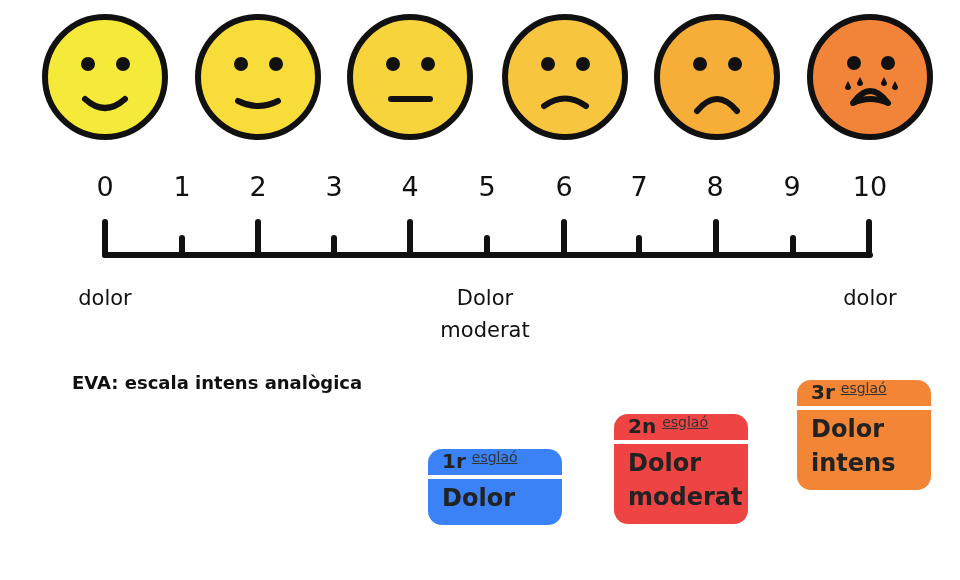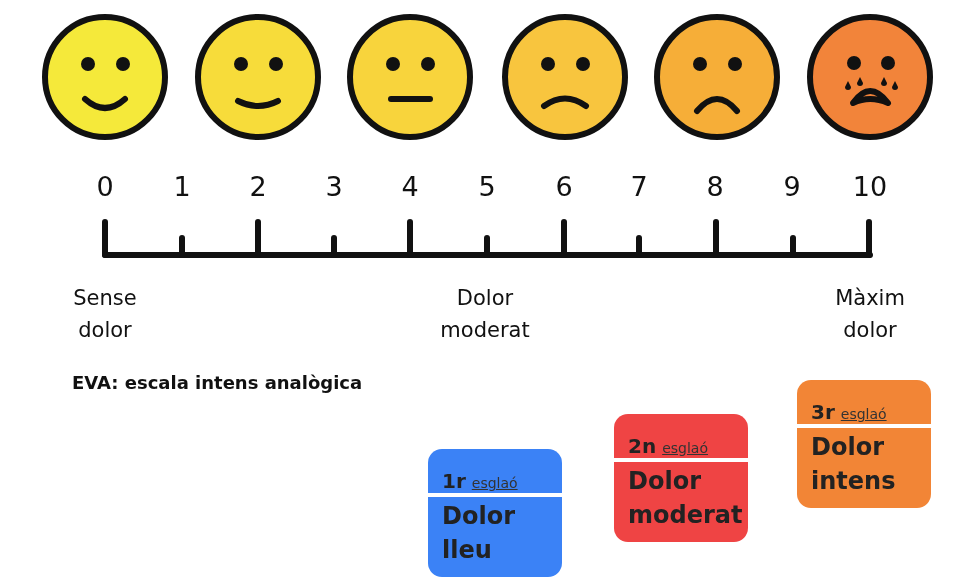--- a/index.html
+++ b/index.html
@@ -7,21 +7,21 @@
          font-family: "DejaVu Sans", "Liberation Sans", sans-serif; color:#1a1a1a; }
   .faces { position:absolute; left:0; top:0; width:960px; height:150px; }
   .face { position:absolute; top:13px; width:128px; height:128px; }
   .scale-svg { position:absolute; left:0; top:160px; width:960px; height:110px; }
   .num { position:absolute; top:170px; width:40px; margin-left:-20px; text-align:center;
          font-size:27px; line-height:34px; color:#111; font-family:"DejaVu Sans", sans-serif; }
   .anchor { position:absolute; top:282px; width:140px; margin-left:-70px; text-align:center;
             font-size:21px; line-height:32px; color:#111; }
   .caption { position:absolute; left:72px; top:372px; font-size:18px; font-weight:bold; color:#111; }
   .step { position:absolute; width:134px; border-radius:14px; overflow:hidden; }
-  .step-head { height:44px; padding-left:14px; display:flex; align-items:flex-end; padding-bottom:0; box-sizing:border-box; }
+  .step-head { height:26px; padding-left:14px; display:flex; padding-bottom:10px; box-sizing:border-box; }
   .step-num { font-weight:bold; font-size:20px; color:#222; }
   .step-word { font-size:14px; color:#333; margin-left:6px; padding-bottom:2px;text-decoration:underline; }
   .step-sep { height:4px; background:#ffffff; }
   .step-body { padding:2px 14px 10px 14px; font-weight:bold; font-size:24px; line-height:34px; color:#222; }
 </style>
 </head>
 <body>
 
 <div class="faces">
 
@@ -97,43 +97,40 @@
     <line x1="487" y1="238" x2="487" y2="255"></line>
     <line x1="564" y1="222" x2="564" y2="255"></line>
     <line x1="639" y1="238" x2="639" y2="255"></line>
     <line x1="716" y1="222" x2="716" y2="255"></line>
     <line x1="793" y1="238" x2="793" y2="255"></line>
     <line x1="869" y1="222" x2="869" y2="255"></line>
   </g>
 </svg>
 
 <div class="anchor" style="left:105px">
-  <div>Sense</div>
   <div>dolor</div>
 </div>
 <div class="anchor" style="left:485px">
   <div>Dolor</div>
   <div>moderat</div>
 </div>
 <div class="anchor" style="left:870px">
-  <div>Màxim</div>
   <div>dolor</div>
 </div>
 
 <div class="caption">EVA: escala intens analògica</div>
 
 <div class="step" style="left:428px; top:449px; background:#3b82f6;">
   <div class="step-head">
     <span class="step-num">1r</span>
     <span class="step-word">esglaó</span>
   </div>
   <div class="step-sep"></div>
   <div class="step-body">
     <div>Dolor</div>
-    <div>lleu</div>
   </div>
 </div>
 
 <div class="step" style="left:614px; top:414px; background:#ef4444;">
   <div class="step-head">
     <span class="step-num">2n</span>
     <span class="step-word">esglaó</span>
   </div>
   <div class="step-sep"></div>
   <div class="step-body">

